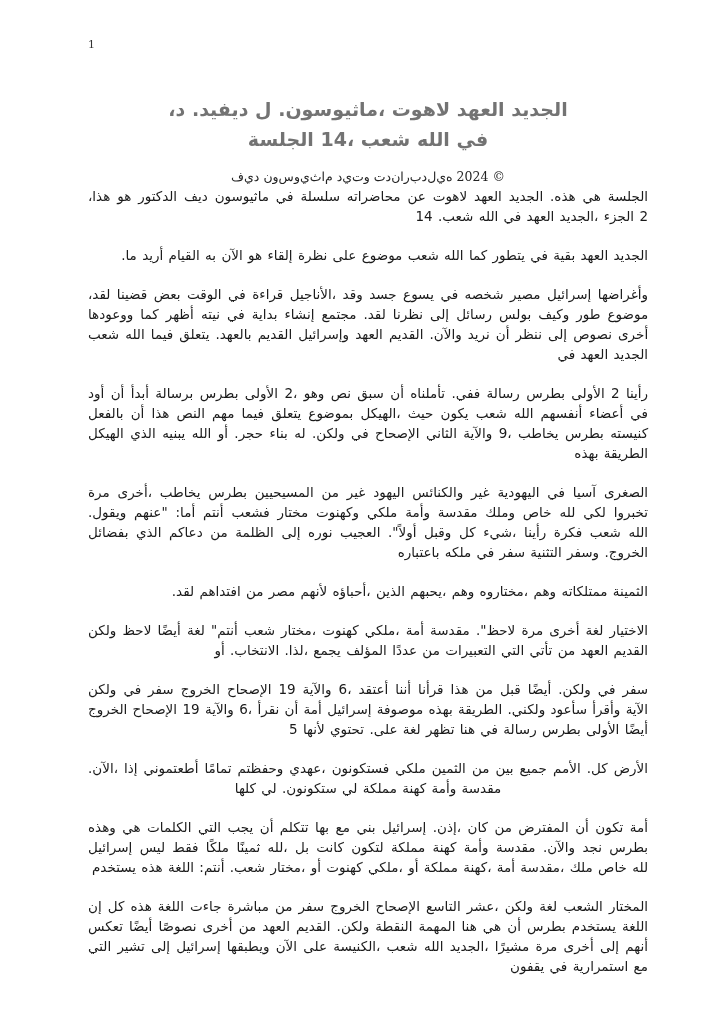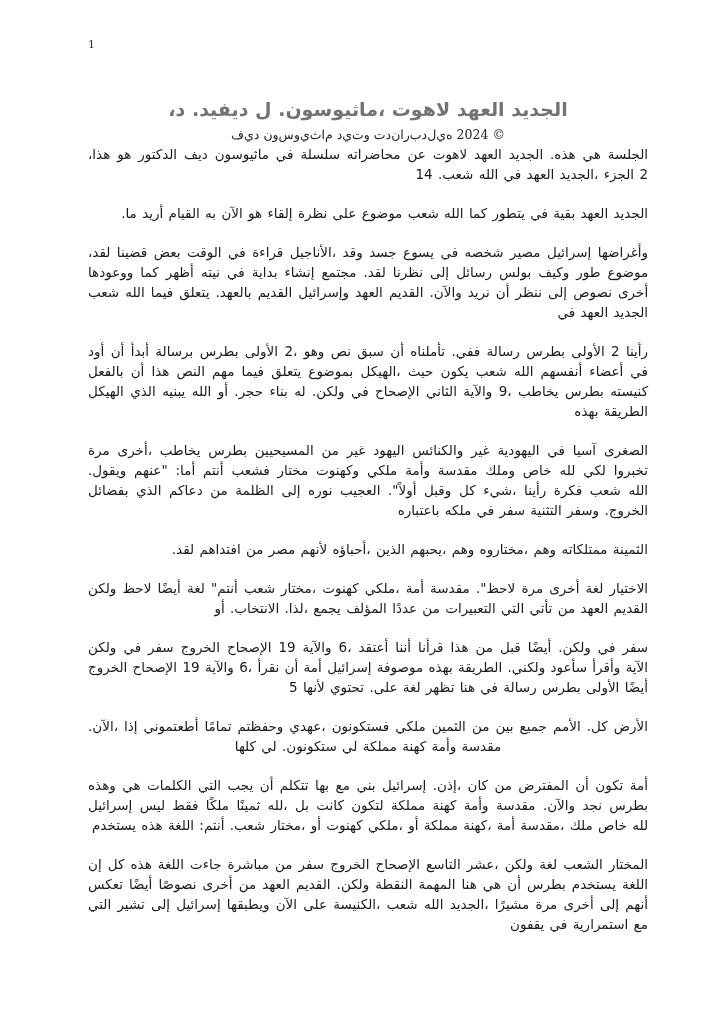--- a/index.html
+++ b/index.html
@@ -26,21 +26,21 @@
     color: #737373;
     text-align: center;
   }
   .copyright {
     direction: ltr;
     font-family: "DejaVu Serif", "Liberation Serif", serif;
     font-size: 12.5px;
     line-height: 18px;
     color: #222;
     text-align: center;
-    margin-top: 2px;
+    margin-top: 14px;
   }
   main { }
   .par {
     direction: ltr;
     font-size: 13.5px;
     line-height: 20px;
     text-align: justify;
     text-align-last: right;
     margin-bottom: 19px;
     word-spacing: 1px;
@@ -52,20 +52,21 @@
   .w { unicode-bidi: isolate; direction: ltr; white-space: nowrap; }
 </style>
 </head>
 <body>
 
 <div class="page">
   <div class="pagenum">1</div>
 
   <header>
     <div class="tl"><span class="w">،د</span> <span class="w">.ديفيد</span> <span class="w">ل</span> <span class="w">.ماثيوسون،</span> <span class="w">لاهوت</span> <span class="w">العهد</span> <span class="w">الجديد</span></div>
+    <div class="tl"><span class="w">الجلسة</span> <span class="w">14،</span> <span class="w">شعب</span> <span class="w">الله</span> <span class="w">في</span></div>
     <div class="copyright"><span class="w">د‌ي‌ف</span> <span class="w">م‌ا‌ث‌ي‌و‌س‌و‌ن</span> <span class="w">و‌ت‌ي‌د</span> <span class="w">ه‌ي‌ل‌د‌ب‌ر‌ا‌ن‌د‌ت</span> <span class="w">2‌0‌2‌4</span> <span class="w">©</span></div>
   </header>
 
   <main>
       <div class="par"><span class="w">،هذا</span> <span class="w">هو</span> <span class="w">الدكتور</span> <span class="w">ديف</span> <span class="w">ماثيوسون</span> <span class="w">في</span> <span class="w">سلسلة</span> <span class="w">محاضراته</span> <span class="w">عن</span> <span class="w">لاهوت</span> <span class="w">العهد</span> <span class="w">الجديد</span> <span class="w">.هذه</span> <span class="w">هي</span> <span class="w">الجلسة</span> <span class="w">14</span> <span class="w">.شعب</span> <span class="w">الله</span> <span class="w">في</span> <span class="w">العهد</span> <span class="w">الجديد،</span> <span class="w">الجزء</span> <span class="w">2</span></div>
       <div class="par"><span class="w">.ما</span> <span class="w">أريد</span> <span class="w">القيام</span> <span class="w">به</span> <span class="w">الآن</span> <span class="w">هو</span> <span class="w">إلقاء</span> <span class="w">نظرة</span> <span class="w">على</span> <span class="w">موضوع</span> <span class="w">شعب</span> <span class="w">الله</span> <span class="w">كما</span> <span class="w">يتطور</span> <span class="w">في</span> <span class="w">بقية</span> <span class="w">العهد</span> <span class="w">الجديد</span></div>
       <div class="par"><span class="w">،لقد</span> <span class="w">قضينا</span> <span class="w">بعض</span> <span class="w">الوقت</span> <span class="w">في</span> <span class="w">قراءة</span> <span class="w">الأناجيل،</span> <span class="w">وقد</span> <span class="w">جسد</span> <span class="w">يسوع</span> <span class="w">في</span> <span class="w">شخصه</span> <span class="w">مصير</span> <span class="w">إسرائيل</span> <span class="w">وأغراضها</span> <span class="w">ووعودها</span> <span class="w">كما</span> <span class="w">أظهر</span> <span class="w">نيته</span> <span class="w">في</span> <span class="w">بداية</span> <span class="w">إنشاء</span> <span class="w">مجتمع</span> <span class="w">.لقد</span> <span class="w">نظرنا</span> <span class="w">إلى</span> <span class="w">رسائل</span> <span class="w">بولس</span> <span class="w">وكيف</span> <span class="w">طور</span> <span class="w">موضوع</span> <span class="w">شعب</span> <span class="w">الله</span> <span class="w">فيما</span> <span class="w">يتعلق</span> <span class="w">.بالعهد</span> <span class="w">القديم</span> <span class="w">وإسرائيل</span> <span class="w">العهد</span> <span class="w">القديم</span> <span class="w">.والآن</span> <span class="w">نريد</span> <span class="w">أن</span> <span class="w">ننظر</span> <span class="w">إلى</span> <span class="w">نصوص</span> <span class="w">أخرى</span> <span class="w">في</span> <span class="w">العهد</span> <span class="w">الجديد</span></div>
       <div class="par"><span class="w">أود</span> <span class="w">أن</span> <span class="w">أبدأ</span> <span class="w">برسالة</span> <span class="w">بطرس</span> <span class="w">الأولى</span> <span class="w">2،</span> <span class="w">وهو</span> <span class="w">نص</span> <span class="w">سبق</span> <span class="w">أن</span> <span class="w">تأملناه</span> <span class="w">.ففي</span> <span class="w">رسالة</span> <span class="w">بطرس</span> <span class="w">الأولى</span> <span class="w">2</span> <span class="w">رأينا</span> <span class="w">بالفعل</span> <span class="w">أن</span> <span class="w">هذا</span> <span class="w">النص</span> <span class="w">مهم</span> <span class="w">فيما</span> <span class="w">يتعلق</span> <span class="w">بموضوع</span> <span class="w">الهيكل،</span> <span class="w">حيث</span> <span class="w">يكون</span> <span class="w">شعب</span> <span class="w">الله</span> <span class="w">أنفسهم</span> <span class="w">أعضاء</span> <span class="w">في</span> <span class="w">الهيكل</span> <span class="w">الذي</span> <span class="w">يبنيه</span> <span class="w">الله</span> <span class="w">أو</span> <span class="w">.حجر</span> <span class="w">بناء</span> <span class="w">له</span> <span class="w">.ولكن</span> <span class="w">في</span> <span class="w">الإصحاح</span> <span class="w">الثاني</span> <span class="w">والآية</span> <span class="w">9،</span> <span class="w">يخاطب</span> <span class="w">بطرس</span> <span class="w">كنيسته</span> <span class="w">بهذه</span> <span class="w">الطريقة</span></div>
       <div class="par"><span class="w">مرة</span> <span class="w">أخرى،</span> <span class="w">يخاطب</span> <span class="w">بطرس</span> <span class="w">المسيحيين</span> <span class="w">من</span> <span class="w">غير</span> <span class="w">اليهود</span> <span class="w">والكنائس</span> <span class="w">غير</span> <span class="w">اليهودية</span> <span class="w">في</span> <span class="w">آسيا</span> <span class="w">الصغرى</span> <span class="w">.ويقول</span> <span class="w">عنهم"</span> <span class="w">:أما</span> <span class="w">أنتم</span> <span class="w">فشعب</span> <span class="w">مختار</span> <span class="w">وكهنوت</span> <span class="w">ملكي</span> <span class="w">وأمة</span> <span class="w">مقدسة</span> <span class="w">وملك</span> <span class="w">خاص</span> <span class="w">لله</span> <span class="w">لكي</span> <span class="w">تخبروا</span> <span class="w">بفضائل</span> <span class="w">الذي</span> <span class="w">دعاكم</span> <span class="w">من</span> <span class="w">الظلمة</span> <span class="w">إلى</span> <span class="w">نوره</span> <span class="w">العجيب</span> <span class="w">."أولاً</span> <span class="w">وقبل</span> <span class="w">كل</span> <span class="w">شيء،</span> <span class="w">رأينا</span> <span class="w">فكرة</span> <span class="w">شعب</span> <span class="w">الله</span> <span class="w">باعتباره</span> <span class="w">ملكه</span> <span class="w">في</span> <span class="w">سفر</span> <span class="w">التثنية</span> <span class="w">وسفر</span> <span class="w">.الخروج</span></div>
       <div class="par"><span class="w">.لقد</span> <span class="w">افتداهم</span> <span class="w">من</span> <span class="w">مصر</span> <span class="w">لأنهم</span> <span class="w">أحباؤه،</span> <span class="w">الذين</span> <span class="w">يحبهم،</span> <span class="w">وهم</span> <span class="w">مختاروه،</span> <span class="w">وهم</span> <span class="w">ممتلكاته</span> <span class="w">الثمينة</span></div>

